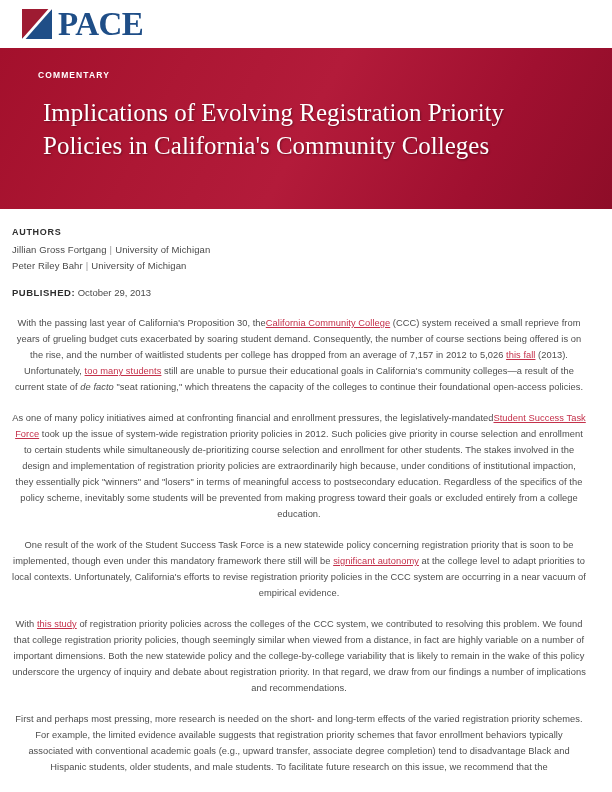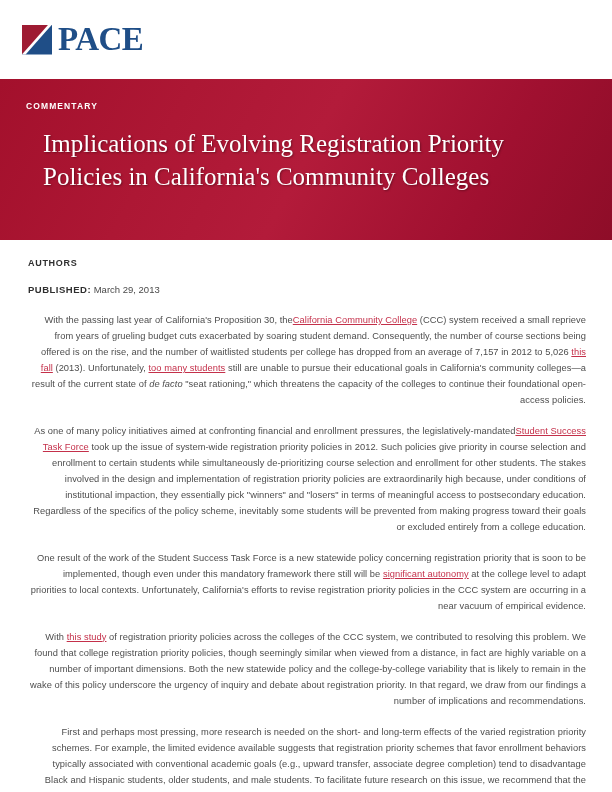--- a/index.html
+++ b/index.html
@@ -9,21 +9,21 @@
   body {
     width: 612px;
     height: 792px;
     background: #ffffff;
     font-family: "Liberation Sans", sans-serif;
     overflow: hidden;
   }
 
   
   .masthead {
-    height: 79px;
+    height: 48px;
     background: #ffffff;
     display: flex;
     align-items: center;
     padding-left: 22px;
     box-sizing: border-box;
   }
   .brand {
     display: flex;
     align-items: center;
     gap: 4px;
@@ -68,36 +68,36 @@
     background: linear-gradient(118deg, #a3102c 0%, #ad1734 28%, #b31b3a 50%, #a01030 78%, #8e0d28 100%);
     padding: 22px 26px 30px 26px;
     box-sizing: border-box;
     min-height: 129px;
   }
   .hero-kicker {
     color: #ffffff;
     font-size: 8.5px;
     font-weight: 700;
     letter-spacing: 1.1px;
-    margin: 0 0 14px 0;
+    margin: 0 0 14px 12px;
   }
   .hero-title {
     color: #ffffff;
     font-family: "Liberation Serif", serif;
     font-weight: 400;
     font-size: 25px;
     line-height: 1.3;
     margin: 17px;
     text-shadow: 1px 1px 2px rgba(0,0,0,0.35);
     max-width: 560px;
   }
 
   
   .content {
-    padding: 18px 26px 0 28px;
+    padding: 18px 26px 0 12px;
     box-sizing: border-box;
   }
   .meta-label {
     font-size: 9px;
     font-weight: 700;
     letter-spacing: 0.7px;
     color: #2f2f2f;
     margin: 0 0 7px 0;
   }
   .author-line {
@@ -123,21 +123,21 @@
   }
 
   .article {
     margin-top: 18px;
   }
   .article p {
     font-size: 9.3px;
     line-height: 1.72;
     color: #4d4d4d;
     margin: 0 0 15px 0;
-    text-align: right;
+    text-align: center;
     letter-spacing: 0.05px;
   }
   .article a {
     color: #c4304a;
     text-decoration: underline;
     text-underline-offset: 1px;
   }
   .article em {
     font-style: italic;
   }
@@ -157,24 +157,28 @@
 </header>
 
 <section class="hero">
   <div class="hero-kicker">COMMENTARY</div>
   <h1 class="hero-title">Implications of Evolving Registration Priority Policies in California's Community Colleges</h1>
 </section>
 
 <main class="content">
 
   <div class="meta-label">AUTHORS</div>
+  <div id="authors-list">
+      <div class="author-line"><span>Jillian Gross Fortgang</span><span class="author-sep">|</span><span>University of Michigan</span></div>
+      <div class="author-line"><span>Peter Riley Bahr</span><span class="author-sep">|</span><span>University of Michigan</span></div>
+    </div>
 
   <div class="published">
     <span class="pub-label">PUBLISHED:</span>
-    <span>March 29, 2013</span>
+    <span>October 29, 2013</span>
   </div>
 
   <div class="article" id="article-body">
       <p><span>With the passing last year of California's Proposition 30, the</span><a href="#">California Community College</a><span> (CCC) system received a small reprieve from years of grueling budget cuts exacerbated by soaring student demand. Consequently, the number of course sections being offered is on the rise, and the number of waitlisted students per college has dropped from an average of 7,157 in 2012 to 5,026 </span><a href="#">this fall</a><span> (2013). Unfortunately, </span><a href="#">too many students</a><span> still are unable to pursue their educational goals in California's community colleges—a result of the current state of </span><em>de facto</em><span> "seat rationing," which threatens the capacity of the colleges to continue their foundational open-access policies.</span></p>
       <p><span>As one of many policy initiatives aimed at confronting financial and enrollment pressures, the legislatively-mandated</span><a href="#">Student Success Task Force</a><span> took up the issue of system-wide registration priority policies in 2012. Such policies give priority in course selection and enrollment to certain students while simultaneously de-prioritizing course selection and enrollment for other students. The stakes involved in the design and implementation of registration priority policies are extraordinarily high because, under conditions of institutional impaction, they essentially pick "winners" and "losers" in terms of meaningful access to postsecondary education. Regardless of the specifics of the policy scheme, inevitably some students will be prevented from making progress toward their goals or excluded entirely from a college education.</span></p>
       <p><span>One result of the work of the Student Success Task Force is a new statewide policy concerning registration priority that is soon to be implemented, though even under this mandatory framework there still will be </span><a href="#">significant autonomy</a><span> at the college level to adapt priorities to local contexts. Unfortunately, California's efforts to revise registration priority policies in the CCC system are occurring in a near vacuum of empirical evidence.</span></p>
       <p><span>With </span><a href="#">this study</a><span> of registration priority policies across the colleges of the CCC system, we contributed to resolving this problem. We found that college registration priority policies, though seemingly similar when viewed from a distance, in fact are highly variable on a number of important dimensions. Both the new statewide policy and the college-by-college variability that is likely to remain in the wake of this policy underscore the urgency of inquiry and debate about registration priority.  In that regard, we draw from our findings a number of implications and recommendations.</span></p>
       <p><span>First and perhaps most pressing, more research is needed on the short- and long-term effects of the varied registration priority schemes. For example, the limited evidence available suggests that registration priority schemes that favor enrollment behaviors typically associated with conventional academic goals (e.g., upward transfer, associate degree completion) tend to disadvantage Black and Hispanic students, older students, and male students. To facilitate future research on this issue, we recommend that the</span></p>
     </div>
 

